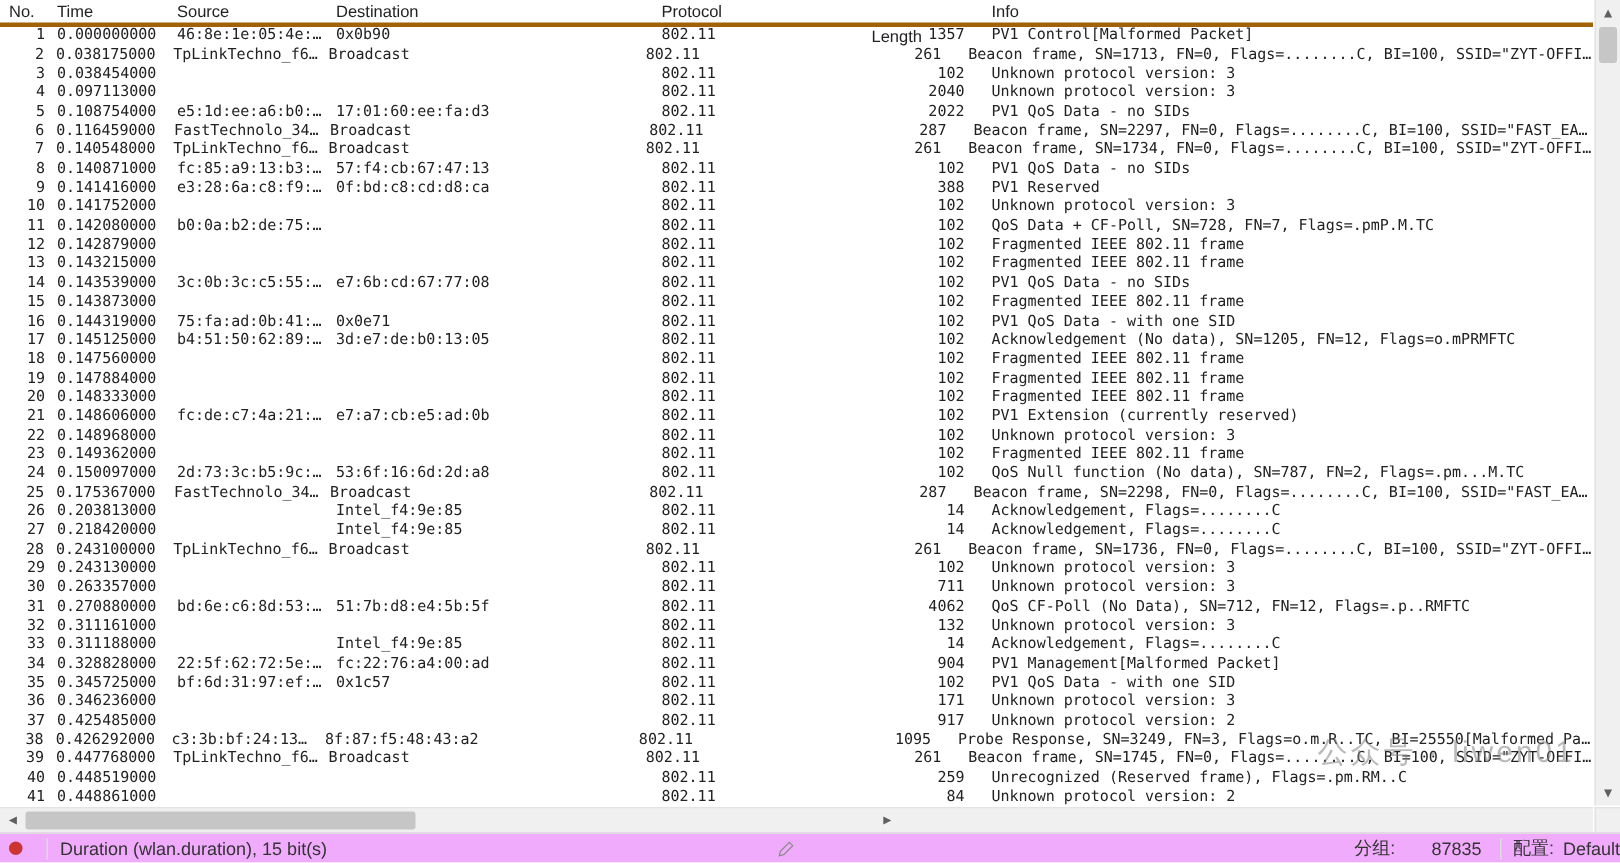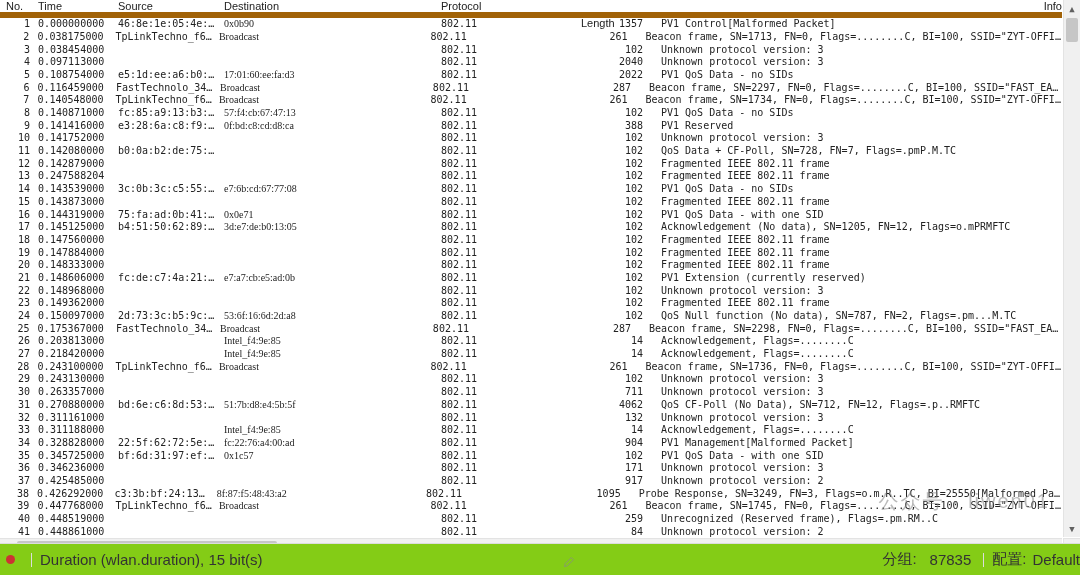--- a/index.html
+++ b/index.html
@@ -17,58 +17,58 @@
     position: absolute;
     top: 0; left: 0; right: 18px; bottom: 38px;
     overflow: hidden;
     background: #fff;
   }
   .header-row {
     display: flex;
     font-family: "Segoe UI", Arial, sans-serif;
     font-size: 11px;
     color: #222;
-    border-bottom: 6px solid #a16207;
+    border-bottom: 3px solid #a16207;
     height: 18px;
     align-items: center;
     user-select: none;
   }
   .header-row > div {
     padding: 2px 0 2px 6px;
     white-space: nowrap;
     overflow: hidden;
     text-overflow: ellipsis;
   }
   .col-no   { width: 32px; text-align: left; padding-left: 6px;}
   .col-time { width: 80px; }
   .col-src  { width: 106px; }
   .col-dst  { width: 217px; }
   .col-proto{ width: 140px; }
   .col-len  { width: 80px; text-align: left; margin-top: 34px;}
-  .col-info { flex: 1 1 auto; min-width: 0; text-align: right;}
+  .col-info { flex: 1 1 auto; min-width: 0;}
   .rows {
     font-size: 10px;
     line-height: 12.2px;
   }
   .row {
     display: flex;
     height: 12.7px;
     align-items: center;
     white-space: nowrap;
   }
   .row > div {
     padding-left: 6px;
     white-space: nowrap;
     overflow: hidden;
     text-overflow: ellipsis;
   }
   .row .cno  { width: 32px; text-align: right; padding-right: 2px;}
   .row .ctime{ width: 80px; }
   .row .csrc { width: 106px; }
-  .row .cdst { width: 217px; font-family: Liberation Serif, serif; }
+  .row .cdst { width: 217px; }
   .row .cprot{ width: 140px; }
   .row .clen { width: 80px; text-align: right; padding-right: 12px;}
   .row .cinfo{ flex: 1 1 auto; min-width: 0;}
   
   .vscroll {
     position: absolute;
     top: 0; right: 0; bottom: 38px;
     width: 17px;
     background: #f0f0f0;
     border-left: 1px solid #e3e3e3;
@@ -117,37 +117,37 @@
     position:absolute; left:0; top:0; bottom:0;
     width: 260px;
     background:#c6c6c6;
     border-radius:2px;
   }
   .hscroll-empty { flex:1; background:#f0f0f0; }
   
   .statusbar {
     position: absolute;
     left:0; right:0; bottom:0;
-    height: 32px;
-    background: #84cc16;
+    height: 20px;
+    background: #f0abfc;
     border-top: 1px solid #dcdcdc;
     display: flex;
     align-items: center;
     font-family: "Segoe UI", Arial, sans-serif;
-    font-size: 15px;
+    font-size: 12px;
     color: #333;
   }
   .statusbar .dot {
     width: 9px; height: 9px; border-radius: 50%;
     background: #c33; margin: 0 8px 0 6px;
   }
   .statusbar .sep { width:1px; height:14px; background:#dcdcdc; margin:0 8px; }
   .statusbar .field { white-space:nowrap; }
   .statusbar .spacer { flex:1; }
-  .statusbar .packets { display:flex; align-items:center; gap:13px; margin-right:4px;}
+  .statusbar .packets { display:flex; align-items:center; gap:24px; margin-right:4px;}
   .statusbar .profile { display:flex; align-items:center; gap:6px; }
   .pencil {
     width:12px; height:12px;
     display:inline-block;
   }
   .pencil svg { width:12px; height:12px; }
   
   .watermark {
     position: absolute;
     right: 30px; bottom: 60px;
@@ -282,21 +282,21 @@
         <div class="cno">12</div>
         <div class="ctime">0.142879000</div>
         <div class="csrc"></div>
         <div class="cdst"></div>
         <div class="cprot">802.11</div>
         <div class="clen">102</div>
         <div class="cinfo">Fragmented IEEE 802.11 frame</div>
       </div>
       <div class="row">
         <div class="cno">13</div>
-        <div class="ctime">0.247588204</div>
+        <div class="ctime">0.143215000</div>
         <div class="csrc"></div>
         <div class="cdst"></div>
         <div class="cprot">802.11</div>
         <div class="clen">102</div>
         <div class="cinfo">Fragmented IEEE 802.11 frame</div>
       </div>
       <div class="row">
         <div class="cno">14</div>
         <div class="ctime">0.143539000</div>
         <div class="csrc">3c:0b:3c:c5:55:df</div>

